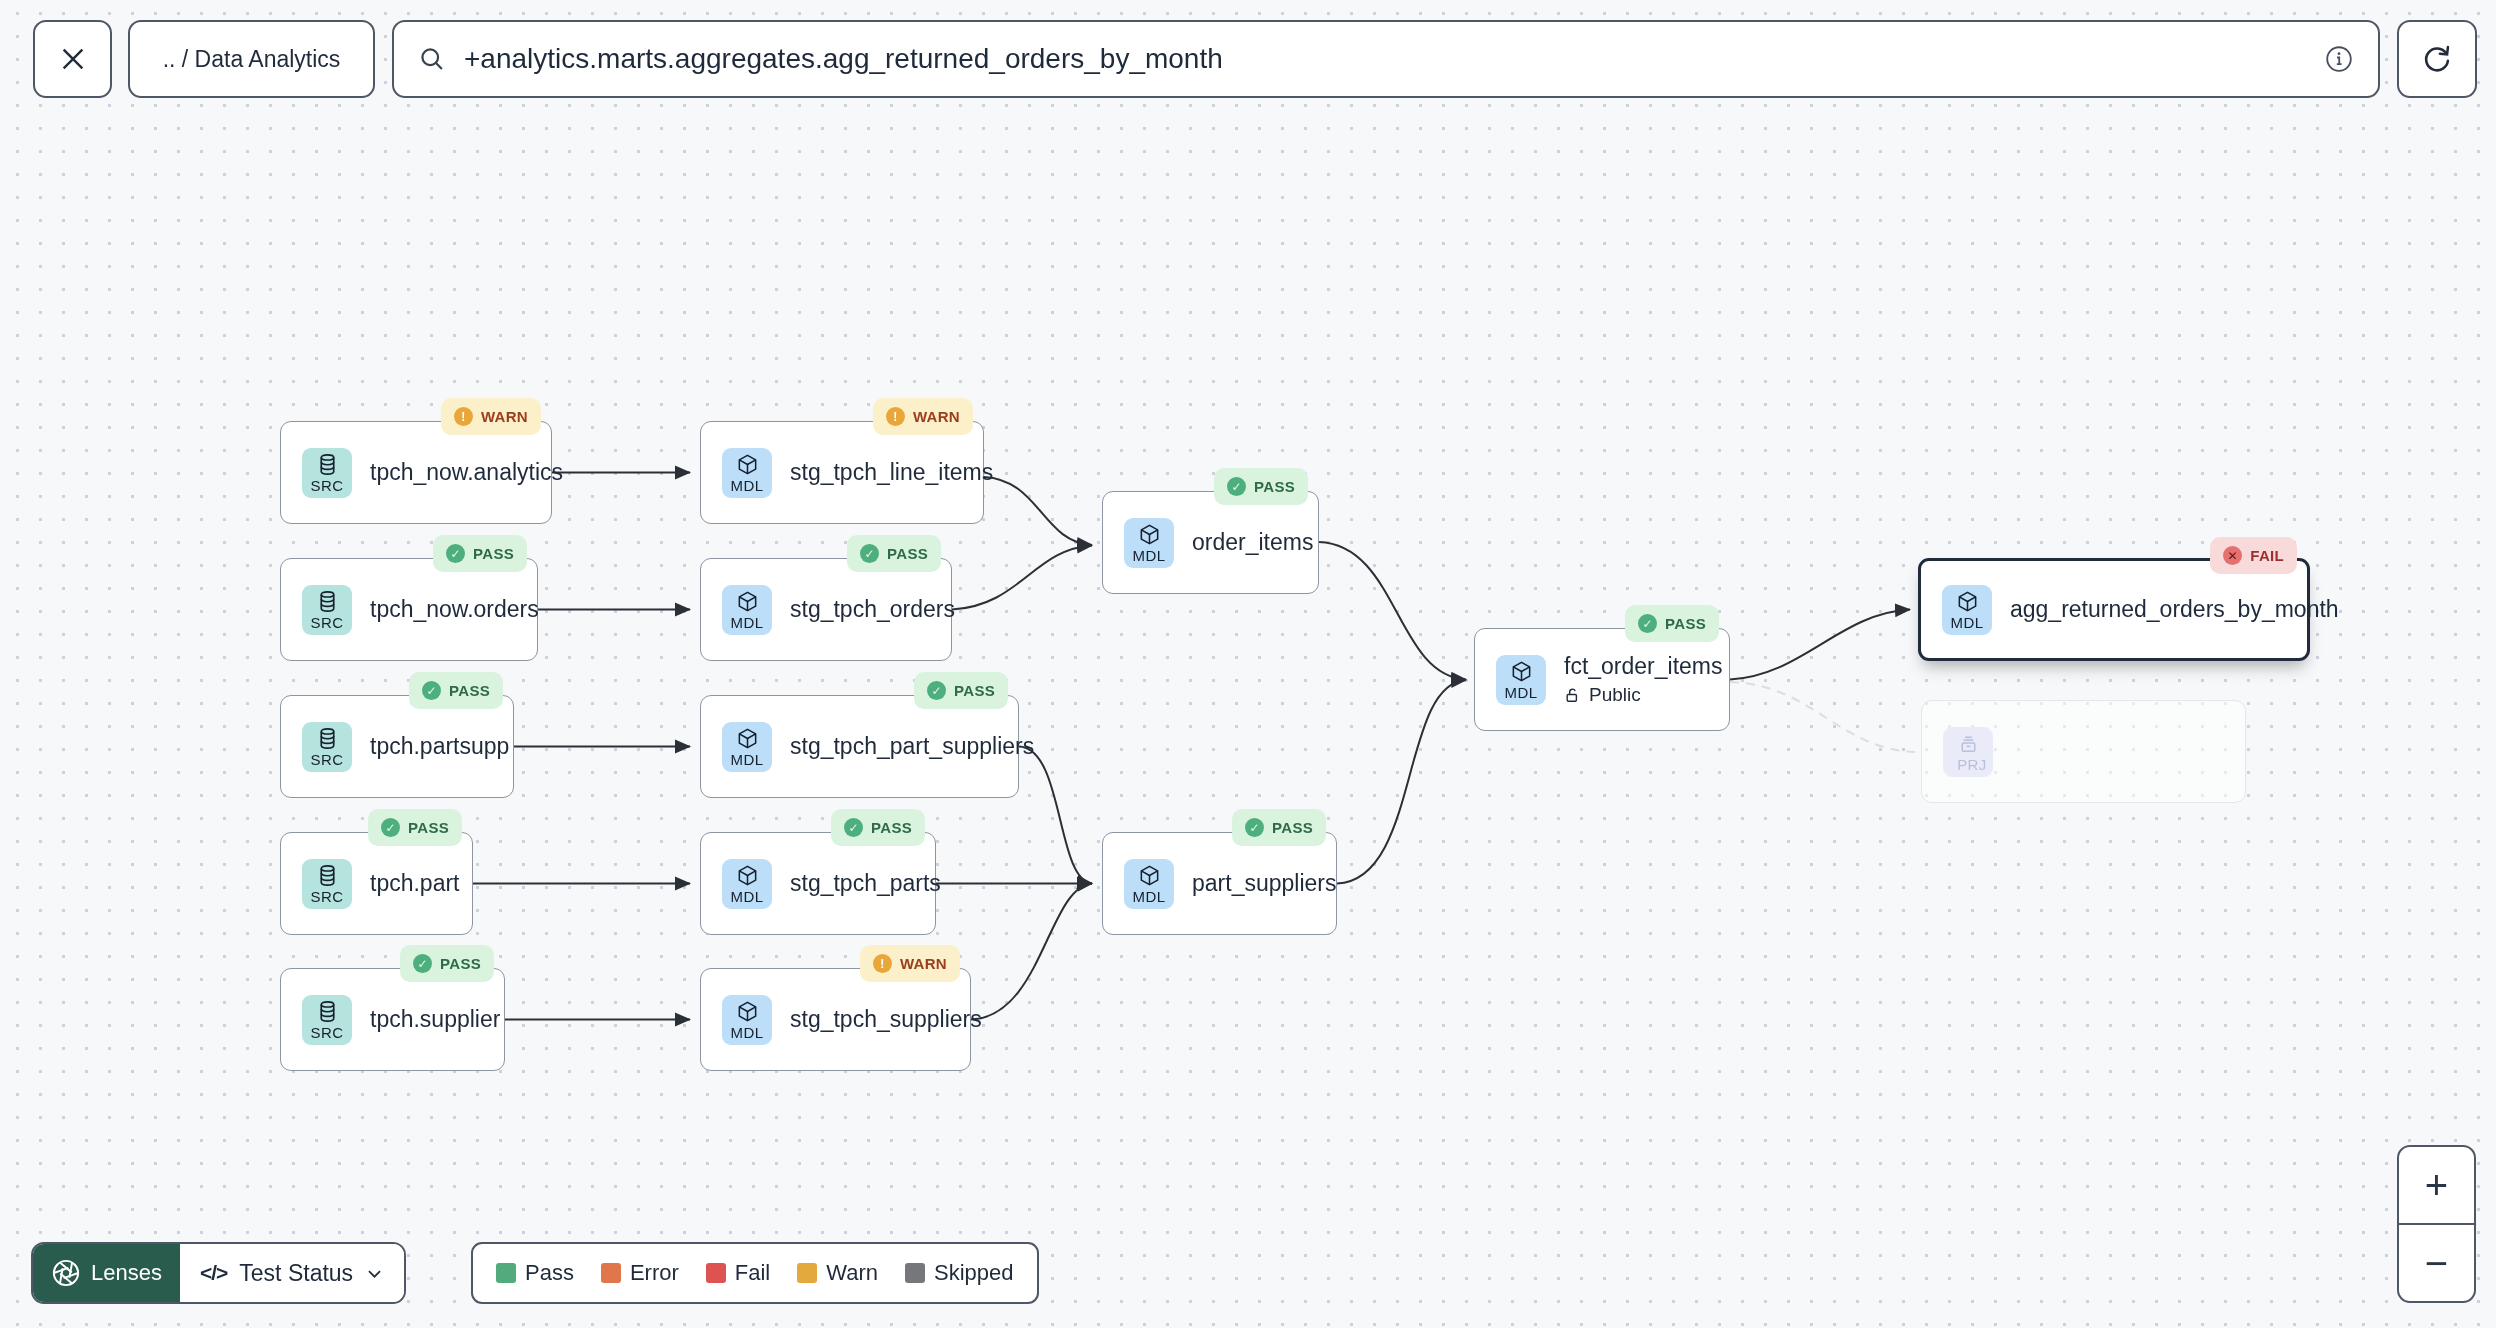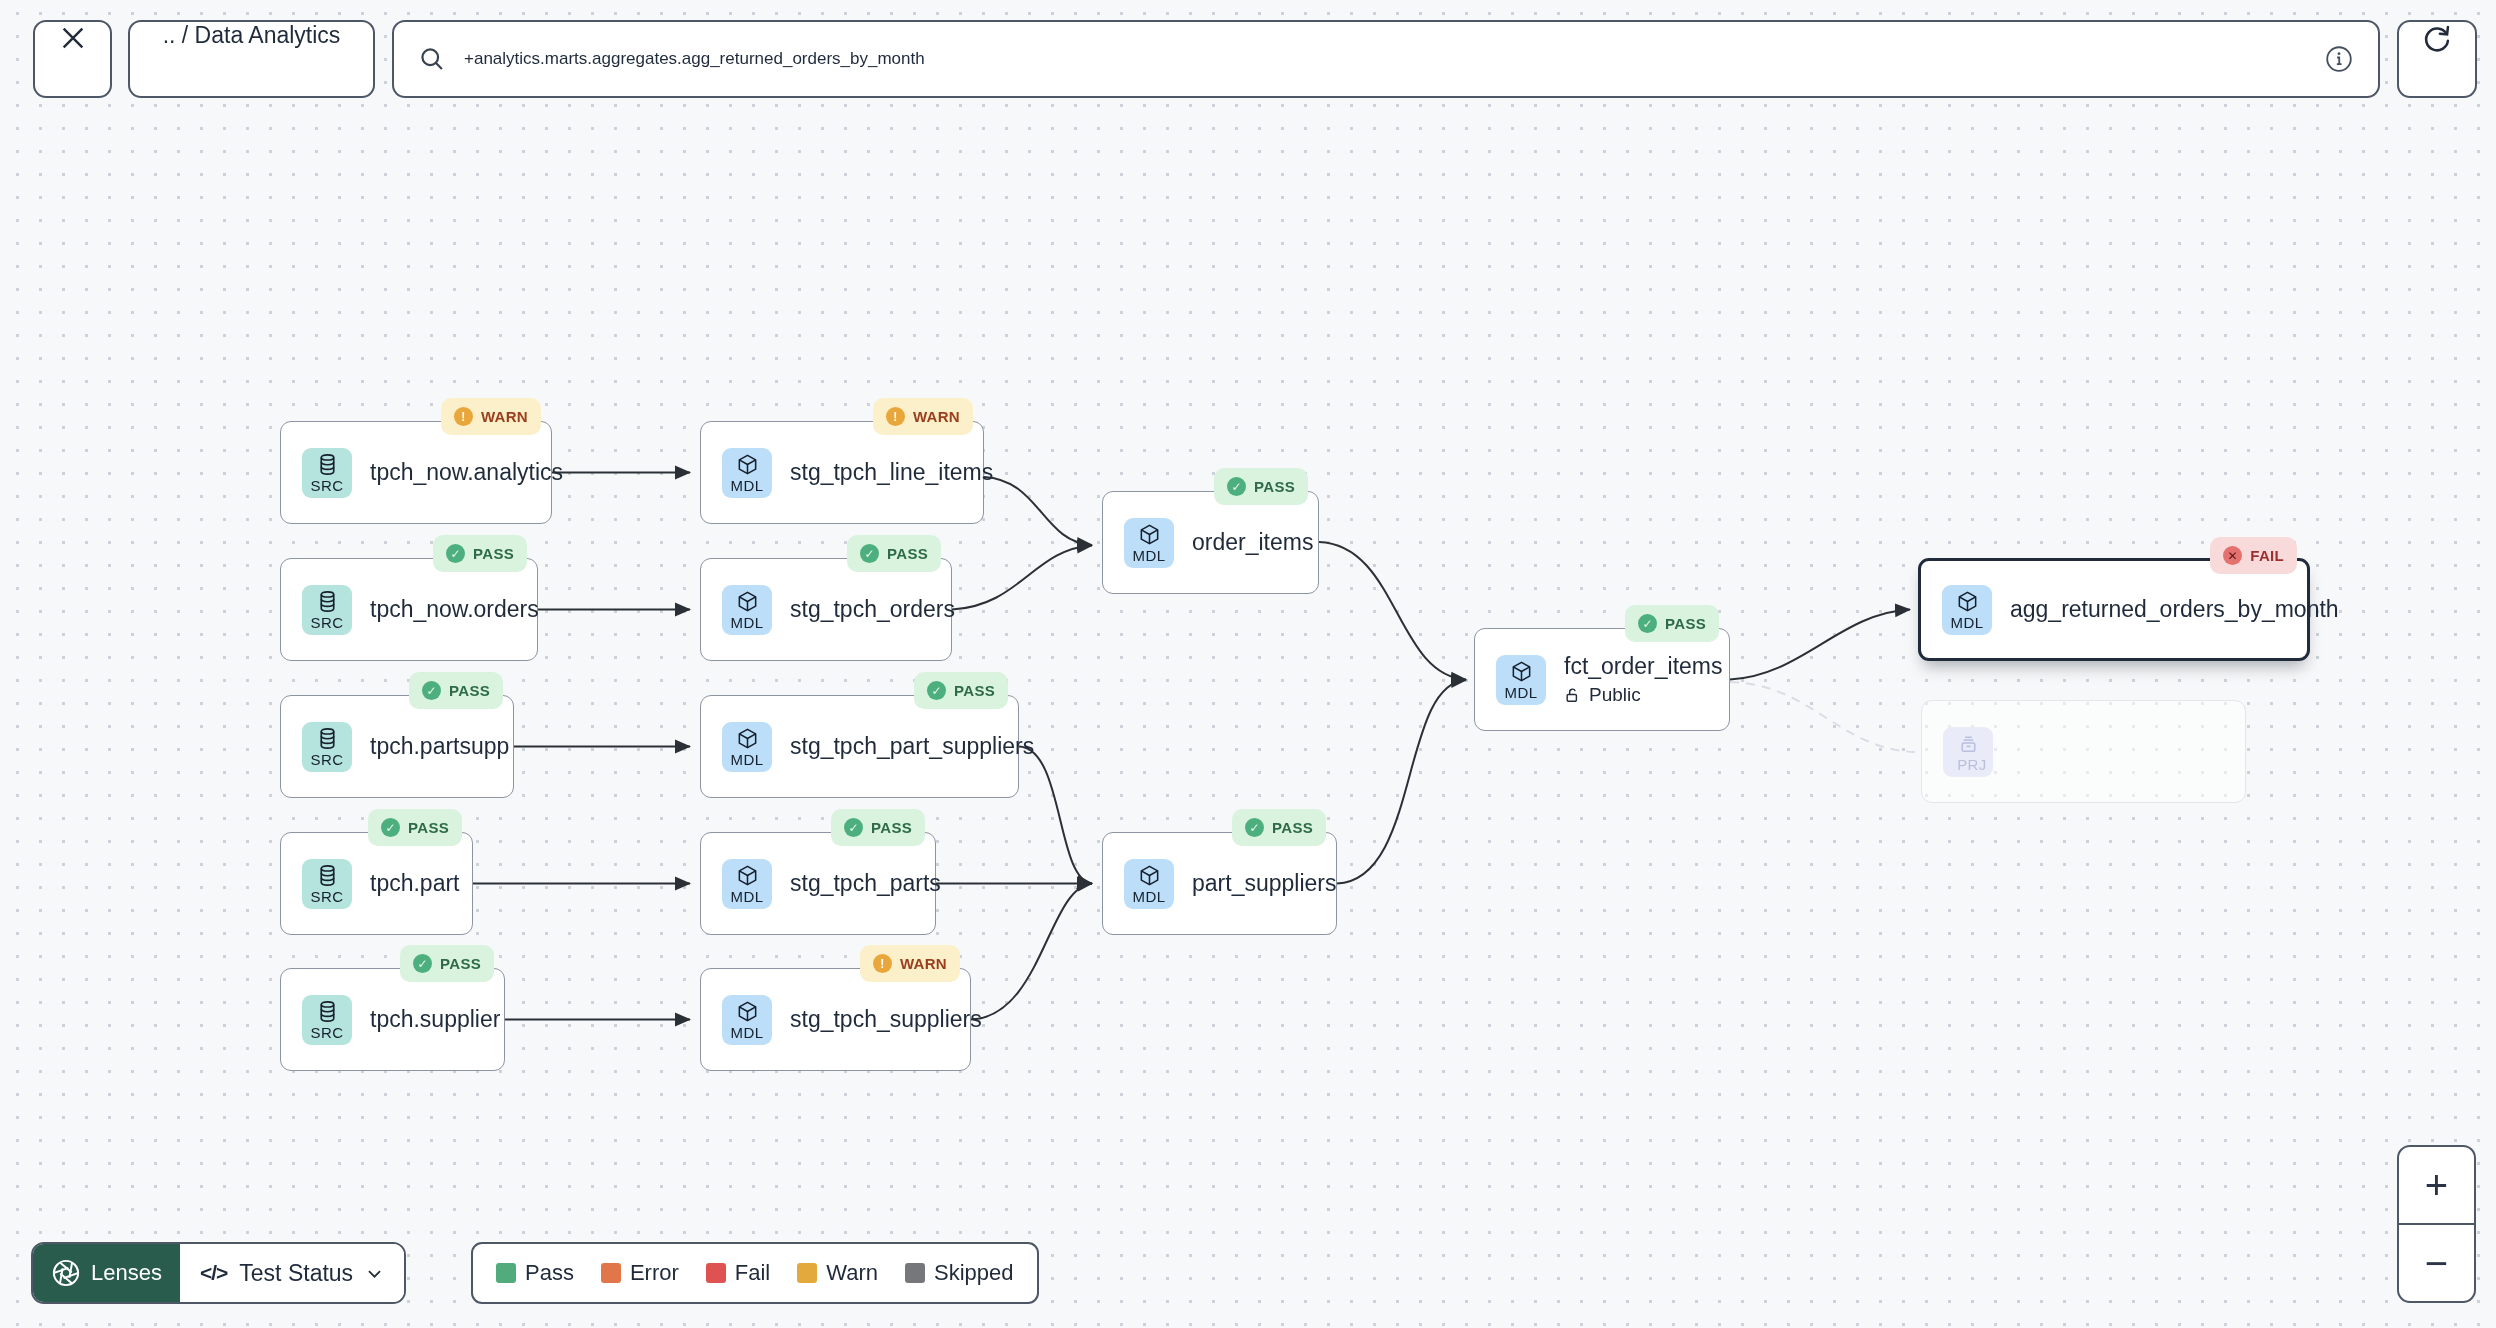--- a/index.html
+++ b/index.html
@@ -10,31 +10,31 @@
   }
   .canvas{
     position:absolute;inset:0;
     background-image:radial-gradient(circle,#ccd1da 1.5px,transparent 1.6px);
     background-size:23px 23px;background-position:6px 2px;
   }
   svg.edges{position:absolute;left:0;top:0;z-index:1;}
   
   .tbtn{
     position:absolute;background:#fff;border:2px solid #4e5766;border-radius:13px;
-    display:flex;align-items:flex-start;justify-content:center;box-sizing:border-box;z-index:5;
+    display:flex;align-items:center;justify-content:center;box-sizing:border-box;z-index:5;
   }
   .close-btn{left:33px;top:20px;width:79px;height:78px;cursor:pointer;}
   .crumb-btn{left:128px;top:20px;width:247px;height:78px;font-size:23px;color:#1f2a3a;cursor:pointer;}
   .search-bar{
     position:absolute;left:392px;top:20px;width:1988px;height:78px;background:#fff;
     border:2px solid #4e5766;border-radius:13px;display:flex;align-items:center;
     box-sizing:border-box;padding:0 24px;z-index:5;gap:16px;
   }
   .search-bar input{
-    flex:1;border:none;outline:none;font-size:17px;color:#1f2a3a;background:transparent;
+    flex:1;border:none;outline:none;font-size:28px;color:#1f2a3a;background:transparent;
     font-family:inherit;
   }
   .refresh-btn{left:2397px;top:20px;width:80px;height:78px;cursor:pointer;}
   
   .node{
     position:absolute;height:103px;background:#fff;border:1.5px solid #8d95a3;border-radius:11px;
     display:flex;align-items:center;gap:18px;padding-left:21px;box-sizing:border-box;z-index:3;
   }
   .node .label{font-size:23px;color:#1f2a3a;white-space:nowrap;}
   .node.selected{border:3px solid #202b3b;box-shadow:0 10px 16px -5px rgba(24,34,50,.35);z-index:4;}

